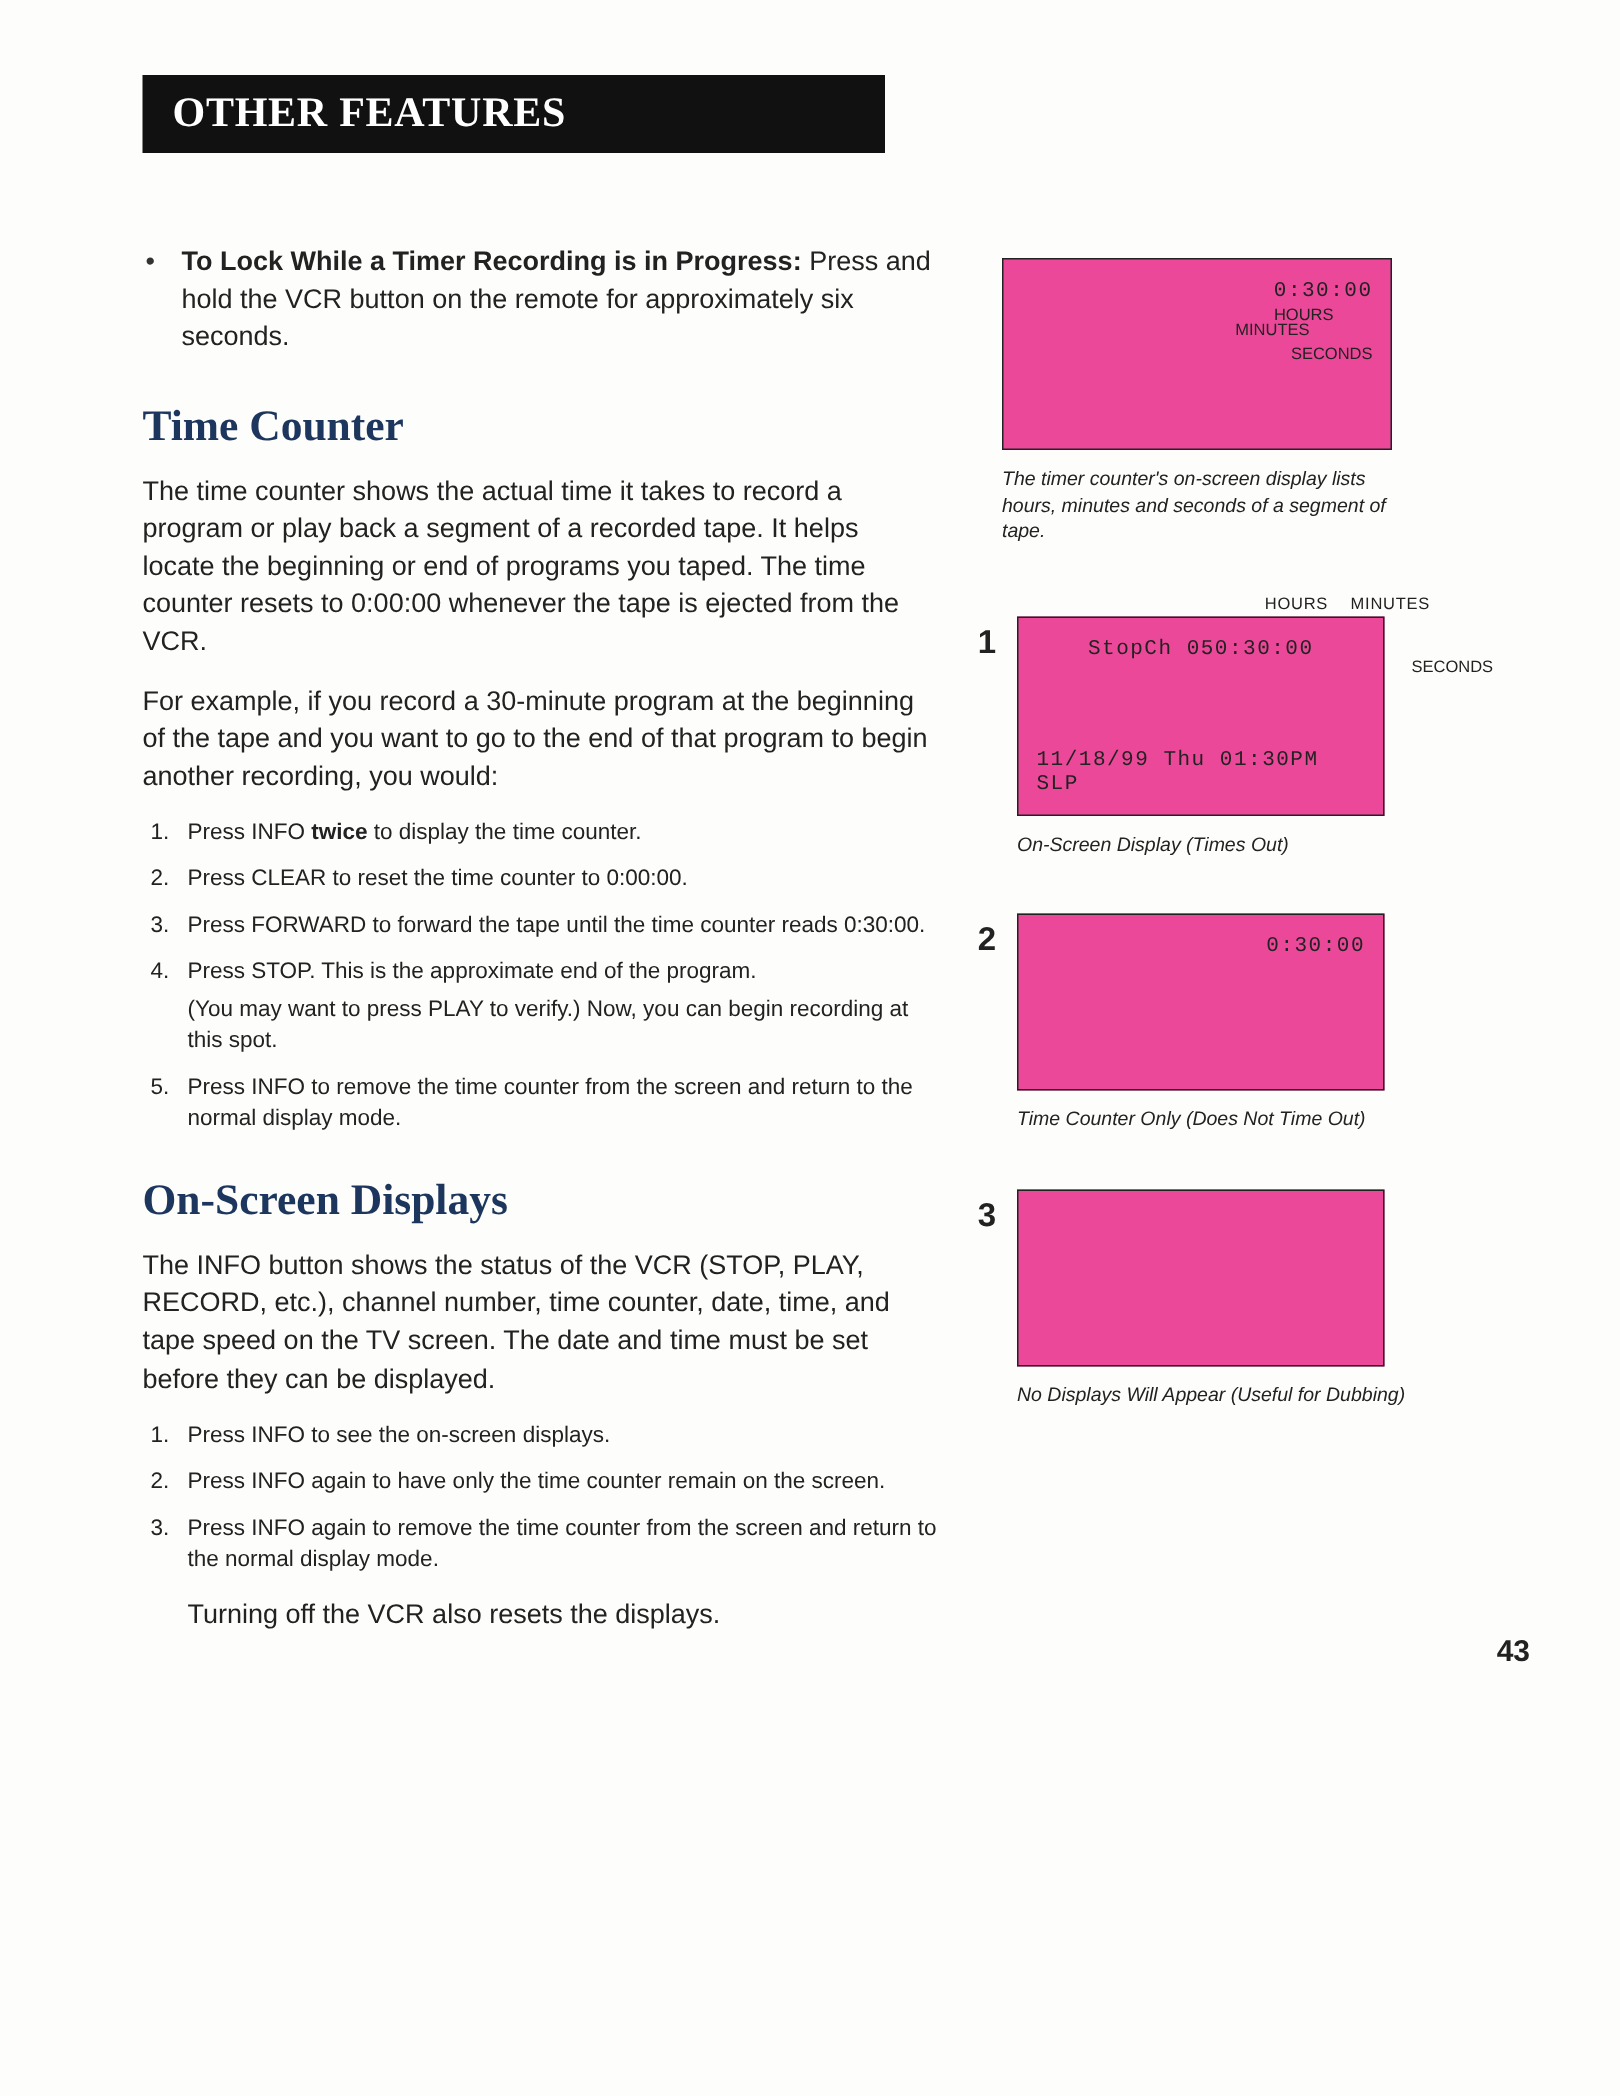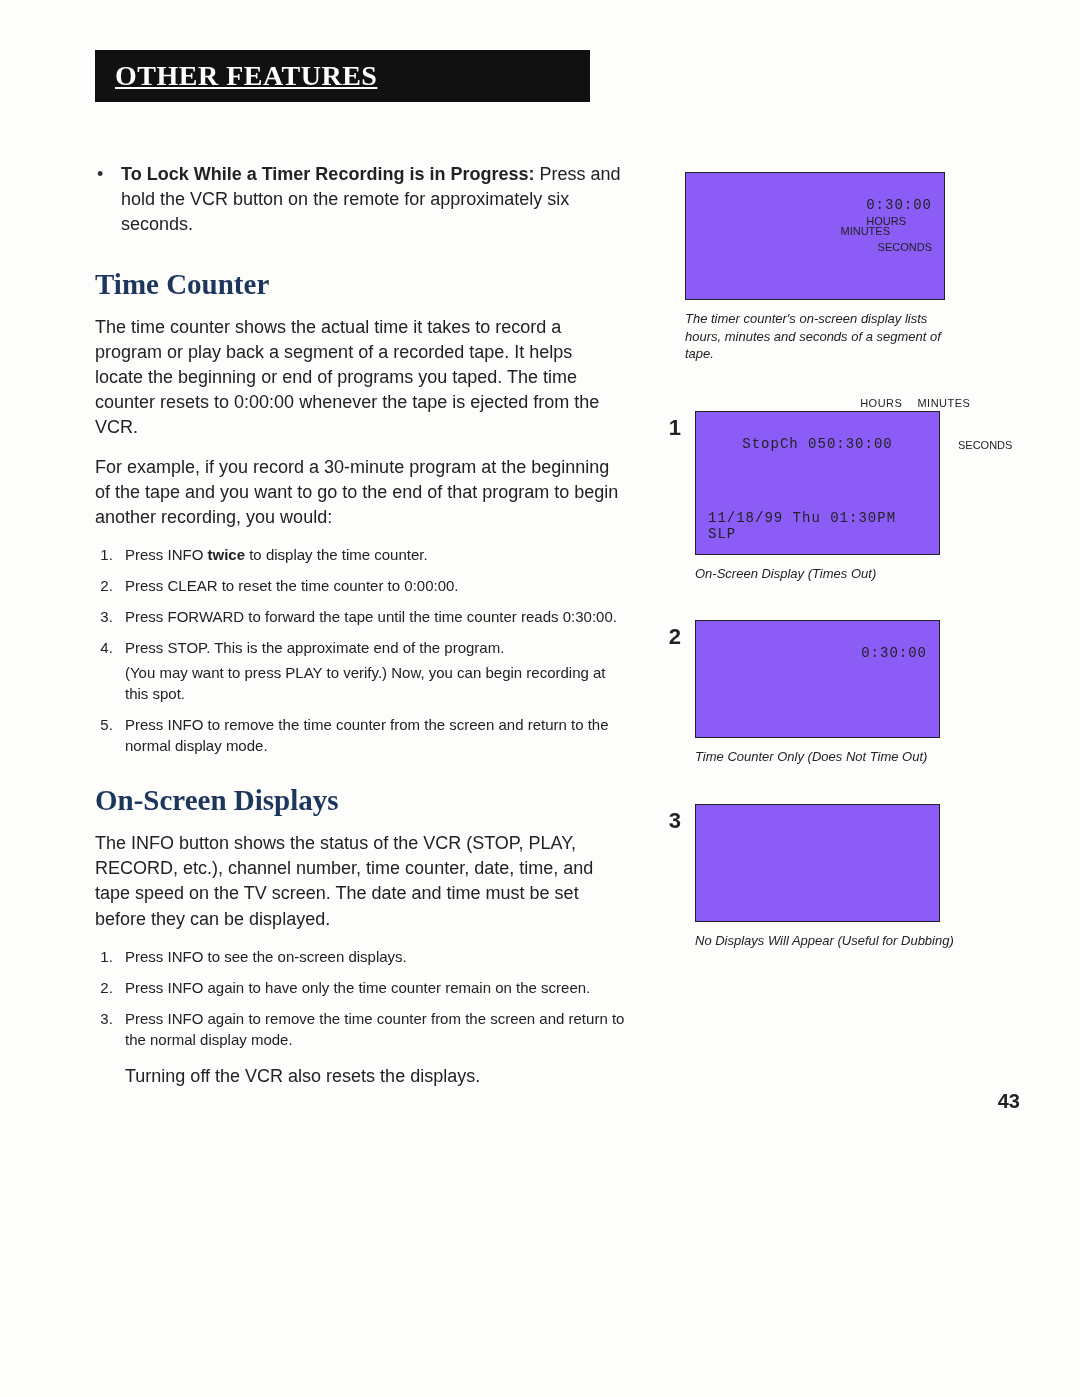--- a/index.html
+++ b/index.html
@@ -18,25 +18,24 @@
   .banner {
     background: #111;
     color: #fff;
     font-family: Georgia, "Times New Roman", serif;
     font-weight: bold;
     font-size: 28px;
     padding: 10px 20px;
     width: 455px;
     margin-bottom: 60px;
     letter-spacing: 0.5px;
-    text-decoration: underline;
   }
   .columns {
     display: flex;
-    gap: 40px;
+    gap: 23px;
   }
   .left {
     flex: 0 0 530px;
   }
   .right {
     flex: 0 0 320px;
   }
   ul.bullets {
     list-style: none;
     padding: 0;
@@ -81,24 +80,24 @@
     padding-left: 8px;
   }
   .step-sub {
     display: block;
     margin-top: 4px;
   }
 
   
   .tvbox {
     border: 1.5px solid #222;
-    background: #8b5cf6;
+    background: #ec4899;
     width: 260px;
     box-sizing: border-box;
-    padding: 24px 12px 12px 12px;
+    padding: 13px 12px 12px 12px;
     font-family: "Courier New", monospace;
     font-size: 14px;
   }
   .tvbox .line { text-align: right; letter-spacing: 1px; }
   .tvbox .rowline { display: flex; justify-content: center; letter-spacing: 1px; }
   .caption {
     font-family: Arial, sans-serif;
     font-style: italic;
     font-size: 13px;
     line-height: 1.35;

